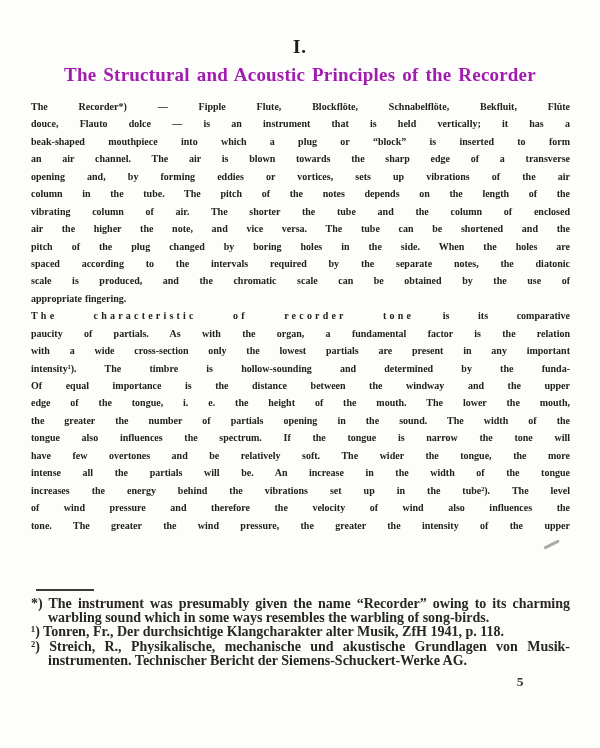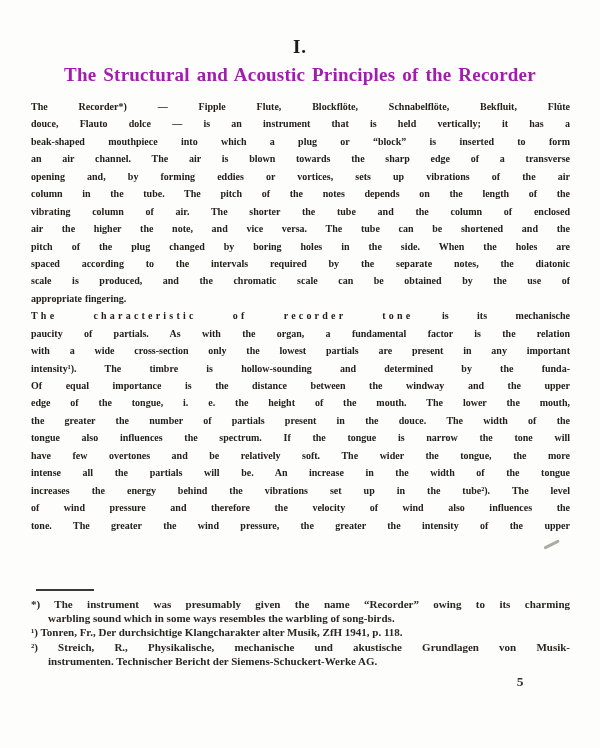--- a/index.html
+++ b/index.html
@@ -32,21 +32,21 @@
   .sp-lead { letter-spacing:3.2px; word-spacing:5px; }
   .fn-rule {
     position:absolute; left:36px; top:589px; width:58px; height:2px;
     background:#3c3a36;
   }
   .footnotes {
     position:absolute; left:31px; top:597px; width:539px;
   }
   .fl {
     line-height:14.2px; height:14.2px; overflow:hidden;
-    font-size:11px; font-weight:bold; color:#2a2723;
+    font-size:14px; font-weight:bold; color:#2a2723;
     text-align:left; text-align-last:left;
   }
   .fl.j { text-align:justify; text-align-last:justify; }
   .fl.indent { padding-left:17px; }
   .page-num {
     position:absolute; left:505px; top:674px; width:30px;
     text-align:center; font-size:13.5px; font-weight:bold; color:#3a3733;
   }
   .pencil-mark {
     position:absolute; left:543px; top:543px; width:17px; height:2.5px;
@@ -70,28 +70,28 @@
     <div class="bl">an air channel. The air is blown towards the sharp edge of a transverse</div>
     <div class="bl">opening and, by forming eddies or vortices, sets up vibrations of the air</div>
     <div class="bl">column in the tube. The pitch of the notes depends on the length of the</div>
     <div class="bl">vibrating column of air. The shorter the tube and the column of enclosed</div>
     <div class="bl">air the higher the note, and vice versa. The tube can be shortened and the</div>
     <div class="bl">pitch of the plug changed by boring holes in the side. When the holes are</div>
     <div class="bl">spaced according to the intervals required by the separate notes, the diatonic</div>
     <div class="bl">scale is produced, and the chromatic scale can be obtained by the use of</div>
     <div class="bl no-j">appropriate fingering.</div>
 
-    <div class="bl"><span class="sp-lead">The characteristic of recorder tone</span> <span>is its mechanische</span></div>
+    <div class="bl"><span class="sp-lead">The characteristic of recorder tone</span> <span>is its comparative</span></div>
 
     <div class="bl">paucity of partials. As with the organ, a fundamental factor is the relation</div>
     <div class="bl">with a wide cross-section only the lowest partials are present in any important</div>
     <div class="bl">intensity¹). The timbre is hollow-sounding and determined by the funda-</div>
     <div class="bl">Of equal importance is the distance between the windway and the upper</div>
     <div class="bl">edge of the tongue, i. e. the height of the mouth. The lower the mouth,</div>
-    <div class="bl">the greater the number of partials present in the douce. The width of the</div>
+    <div class="bl">the greater the number of partials opening in the sound. The width of the</div>
     <div class="bl">tongue also influences the spectrum. If the tongue is narrow the tone will</div>
     <div class="bl">have few overtones and be relatively soft. The wider the tongue, the more</div>
     <div class="bl">intense all the partials will be. An increase in the width of the tongue</div>
     <div class="bl">increases the energy behind the vibrations set up in the tube²). The level</div>
     <div class="bl">of wind pressure and therefore the velocity of wind also influences the</div>
     <div class="bl">tone. The greater the wind pressure, the greater the intensity of the upper</div>
   </div>
 
   <div class="fn-rule"></div>
 

